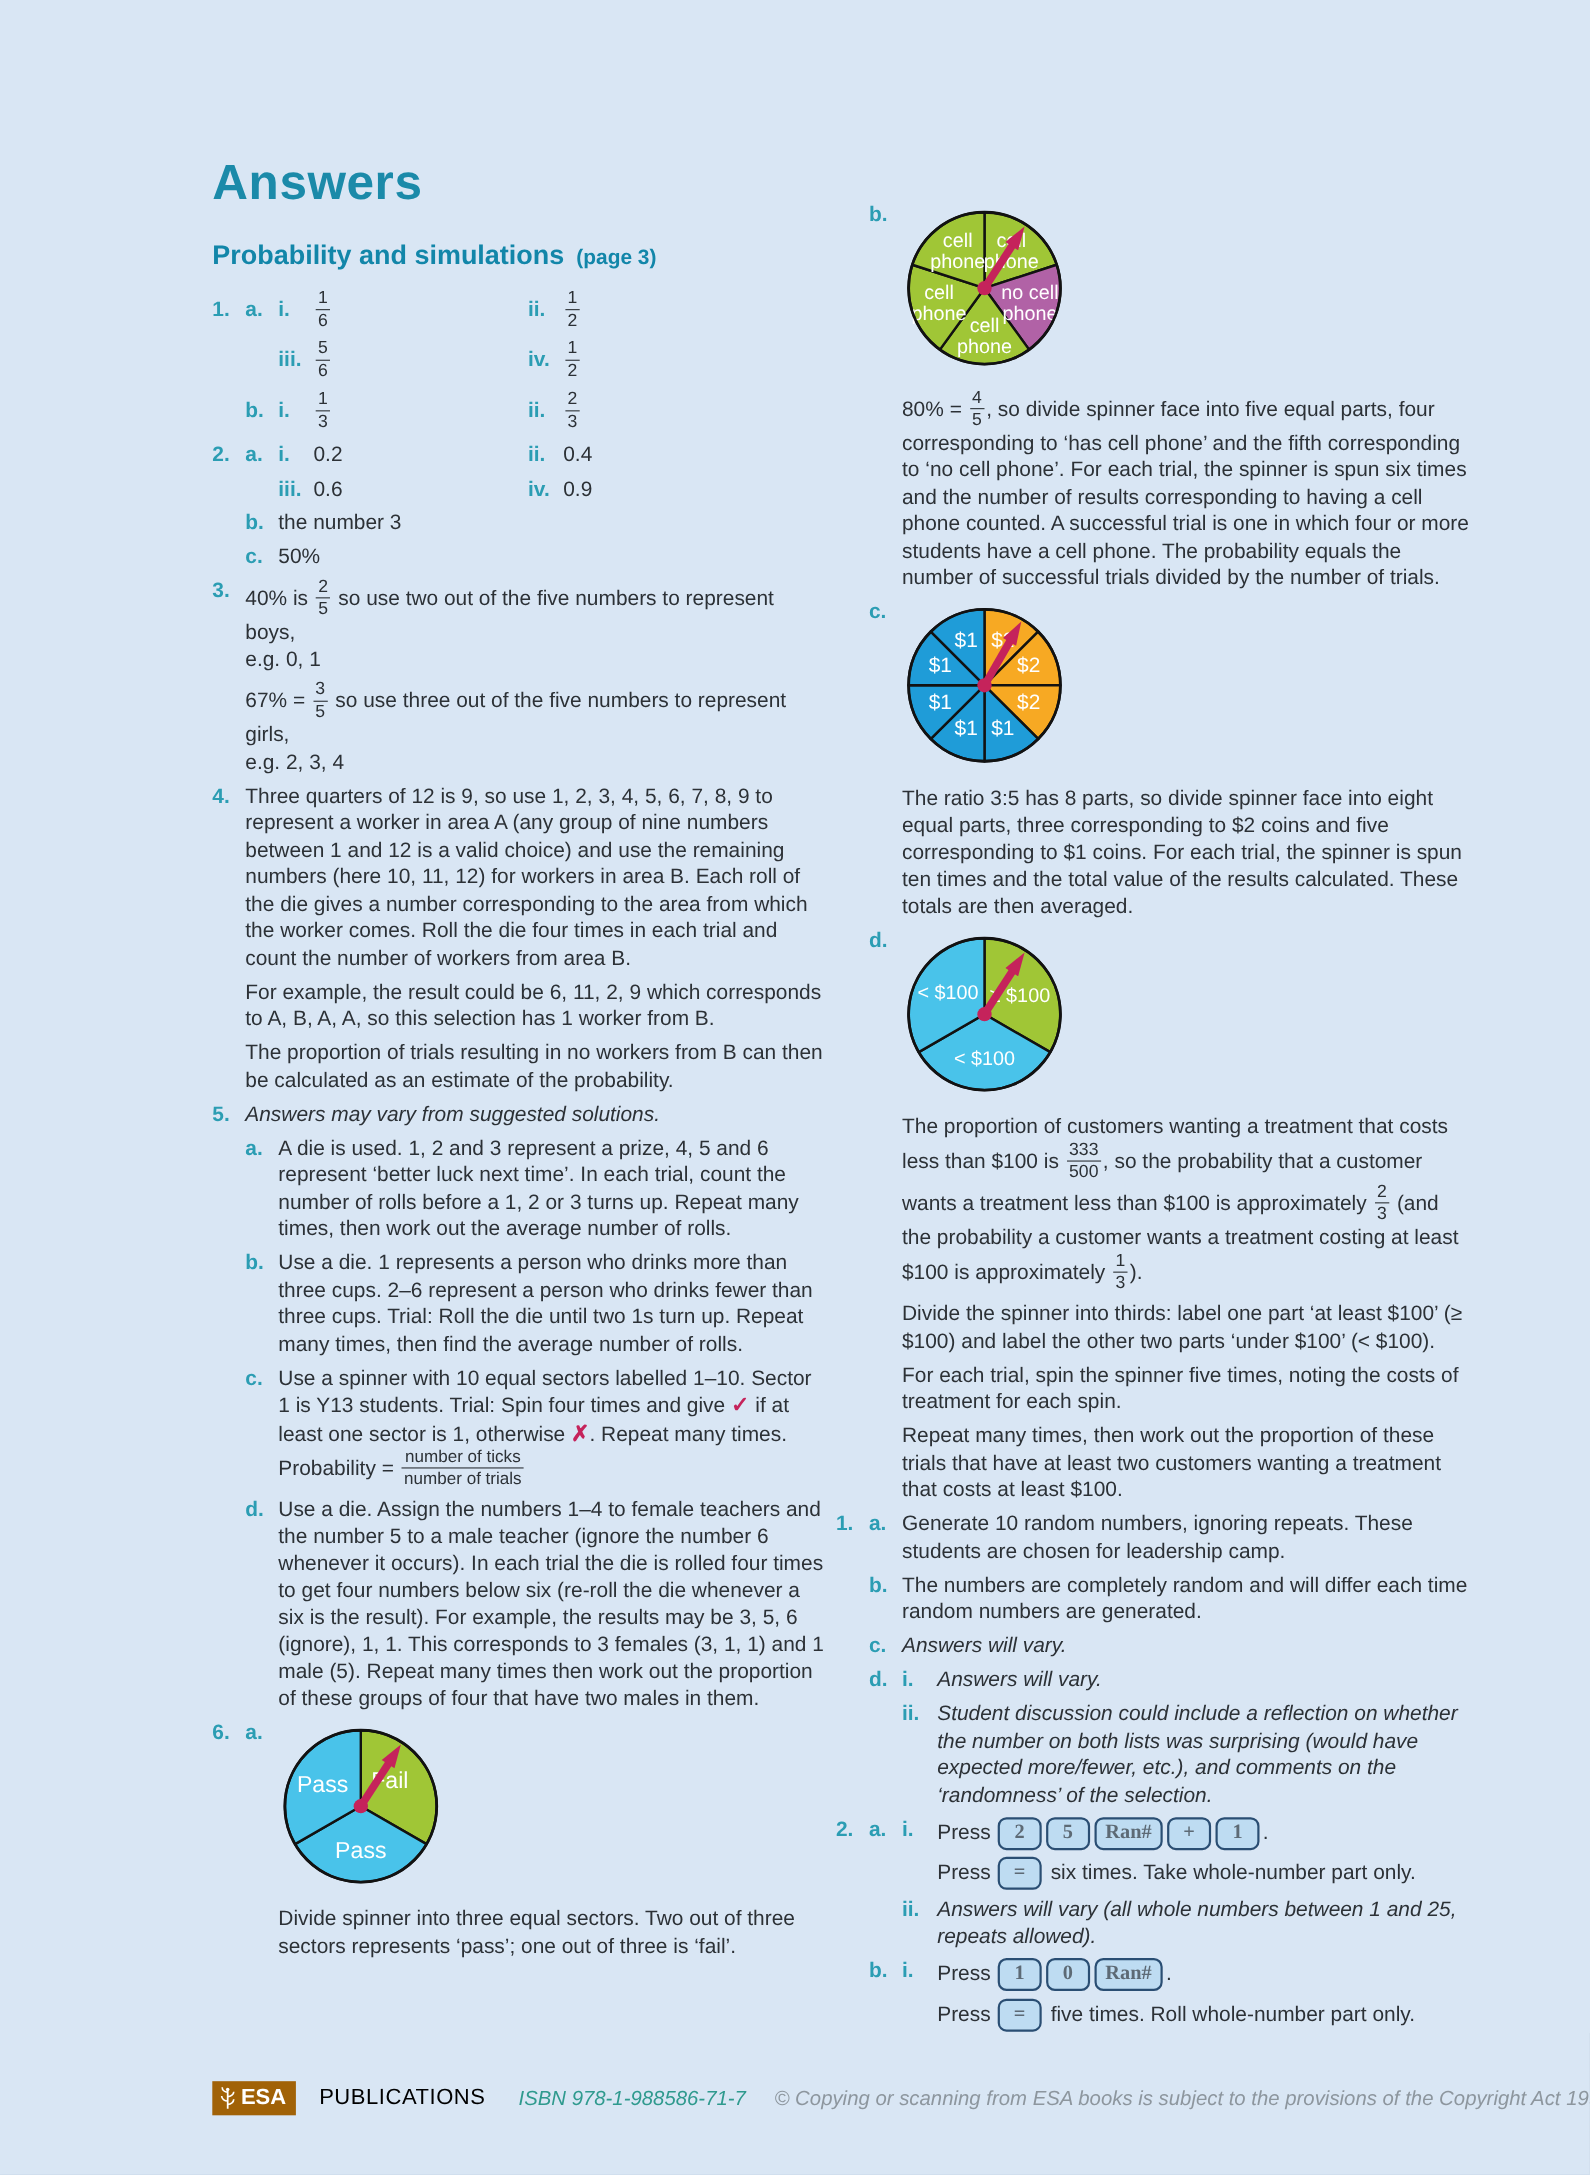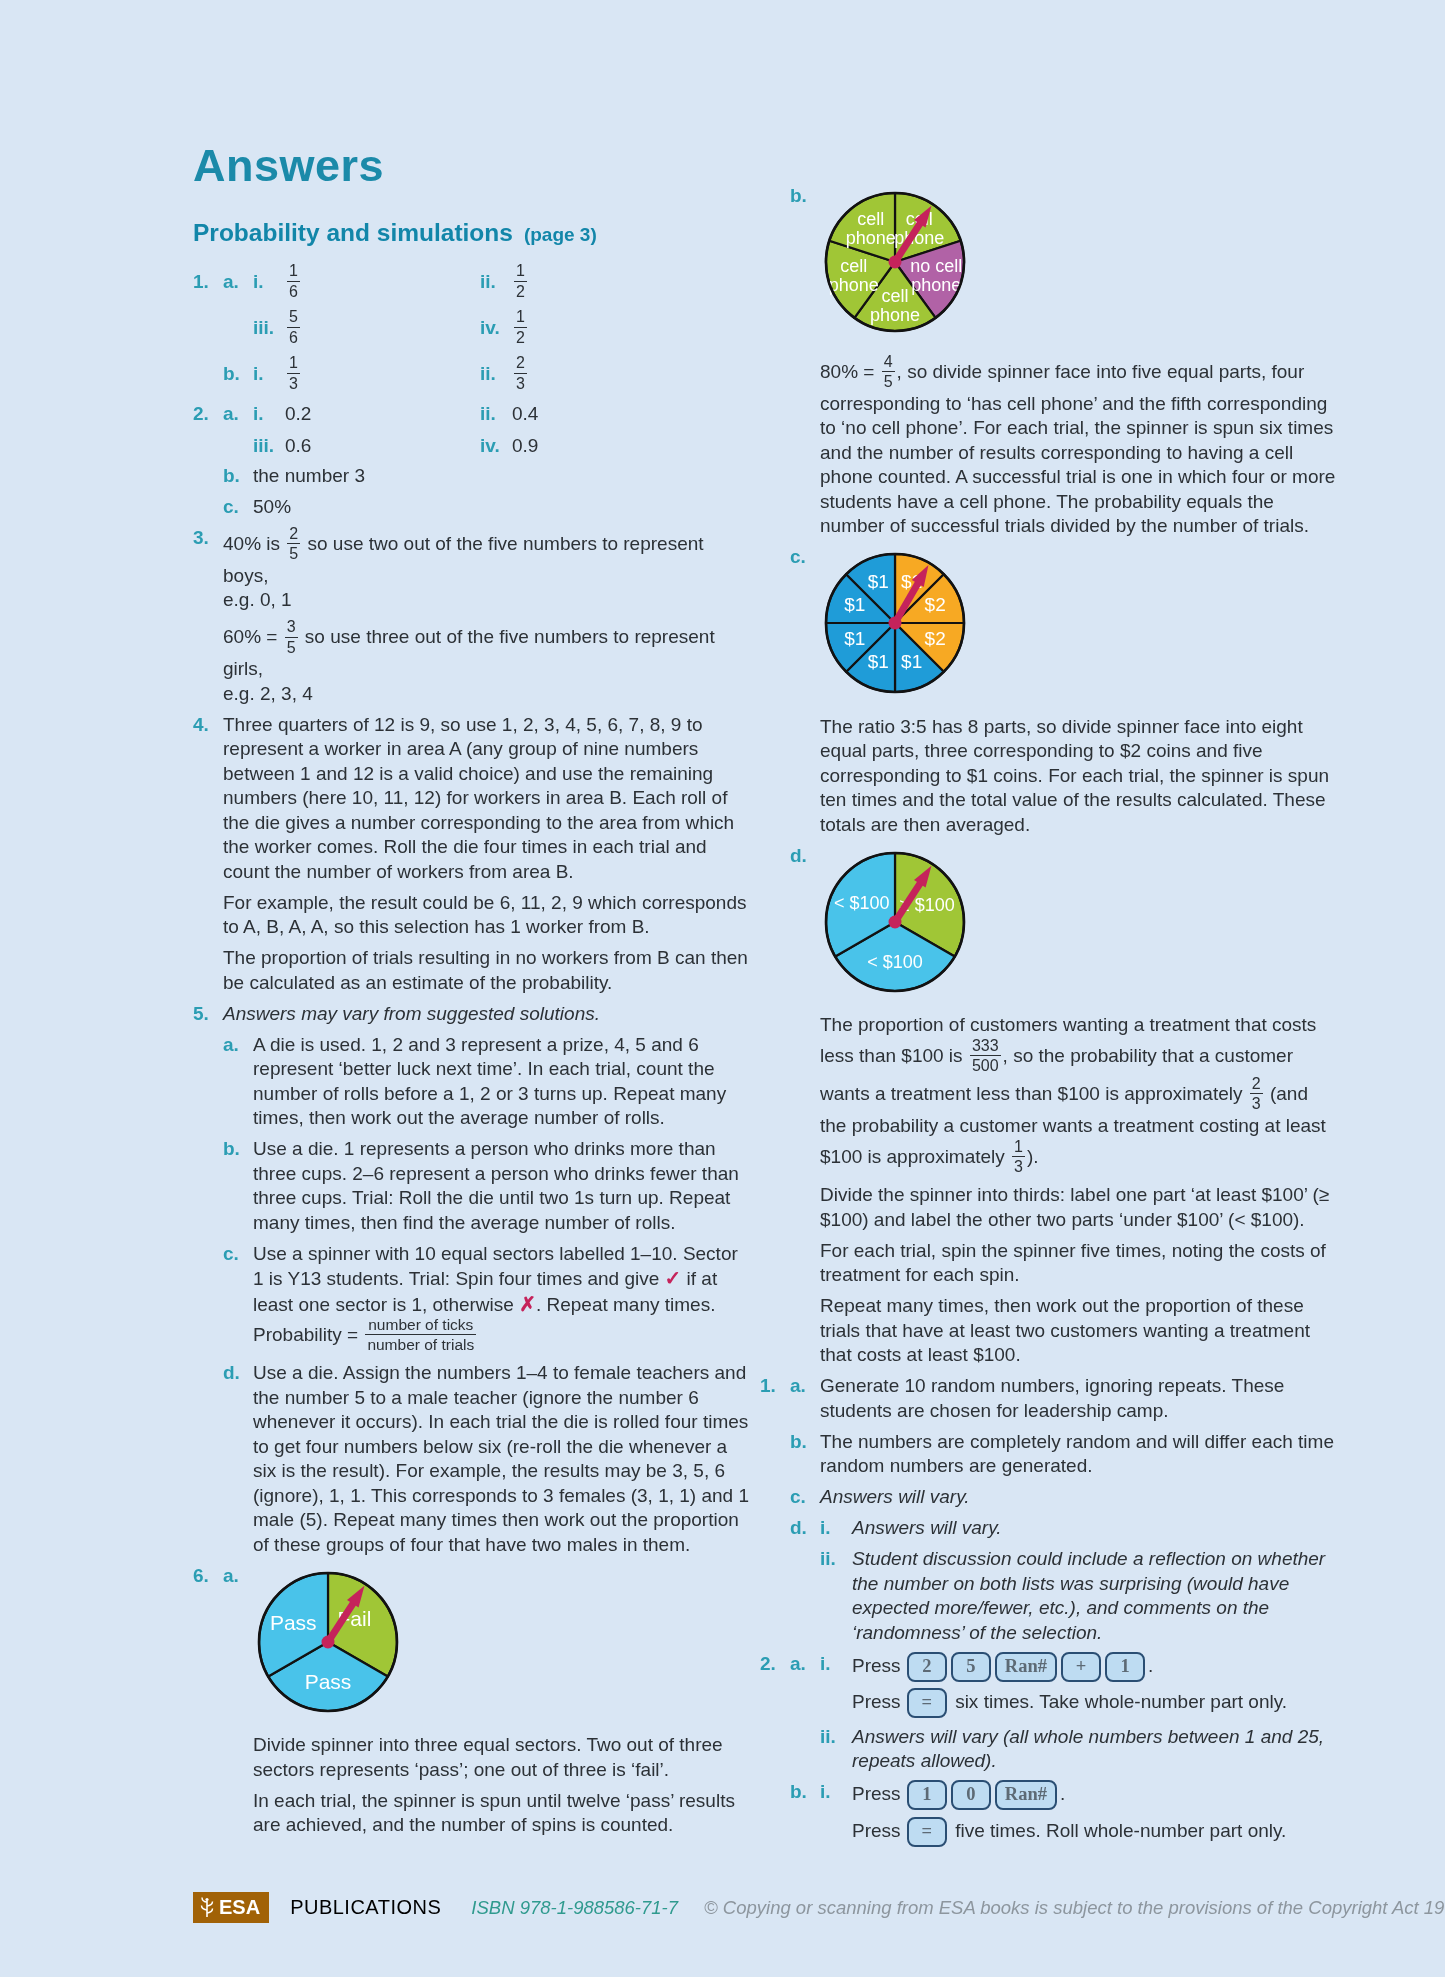--- a/index.html
+++ b/index.html
@@ -139,21 +139,21 @@
           <span class="m m1"></span>
           <span class="m m2">c.</span>
           <div class="content"><span class="txt">50%</span></div>
         </div>
         <div class="row">
           <span class="m m1">3.</span>
           <div class="content"><span class="txt">40% is </span><span class="frac"><span class="fn">2</span><span class="fd">5</span></span><span class="txt"> so use two out of the five numbers to represent boys,</span><br><span class="txt">e.g. 0, 1</span></div>
         </div>
         <div class="row">
           <span class="m m1"></span>
-          <div class="content"><span class="txt">60% = </span><span class="frac"><span class="fn">3</span><span class="fd">5</span></span><span class="txt"> so use three out of the five numbers to represent girls,</span><br><span class="txt">e.g. 2, 3, 4</span></div>
+          <div class="content"><span class="txt">67% = </span><span class="frac"><span class="fn">3</span><span class="fd">5</span></span><span class="txt"> so use three out of the five numbers to represent girls,</span><br><span class="txt">e.g. 2, 3, 4</span></div>
         </div>
         <div class="row">
           <span class="m m1">4.</span>
           <div class="content"><span class="txt">Three quarters of 12 is 9, so use 1, 2, 3, 4, 5, 6, 7, 8, 9 to represent a worker in area A (any group of nine numbers between 1 and 12 is a valid choice) and use the remaining numbers (here 10, 11, 12) for workers in area B. Each roll of the die gives a number corresponding to the area from which the worker comes. Roll the die four times in each trial and count the number of workers from area B.</span></div>
         </div>
         <div class="row">
           <span class="m m1"></span>
           <div class="content"><span class="txt">For example, the result could be 6, 11, 2, 9 which corresponds to A, B, A, A, so this selection has 1 worker from B.</span></div>
         </div>
         <div class="row">
@@ -201,25 +201,20 @@
                 <polygon points="111.45269061355576,18.867778887412776 105.58968857340776,40.56495167736908 94.01603473576091,33.0489329941617" fill="#c5235b"></polygon>
                 <circle cx="75" cy="75" r="6.5" fill="#c5235b"></circle>
               </g>
             </svg>
           </div>
         </div>
         <div class="row">
           <span class="m m1"></span>
           <span class="m m2"></span>
           <div class="content"><span class="txt">Divide spinner into three equal sectors. Two out of three sectors represents ‘pass’; one out of three is ‘fail’.</span></div>
-        </div>
-        <div class="row">
-          <span class="m m1"></span>
-          <span class="m m2"></span>
-          <div class="content"><span class="txt">In each trial, the spinner is spun until twelve ‘pass’ results are achieved, and the number of spins is counted.</span></div>
         </div>
       </div>
   </div>
 
   <div class="col col-right">
     <div id="right-blocks">
         <div class="row pierow">
           <span class="m m1"></span>
           <span class="m m2">b.</span>
           <div class="content pie-block">

